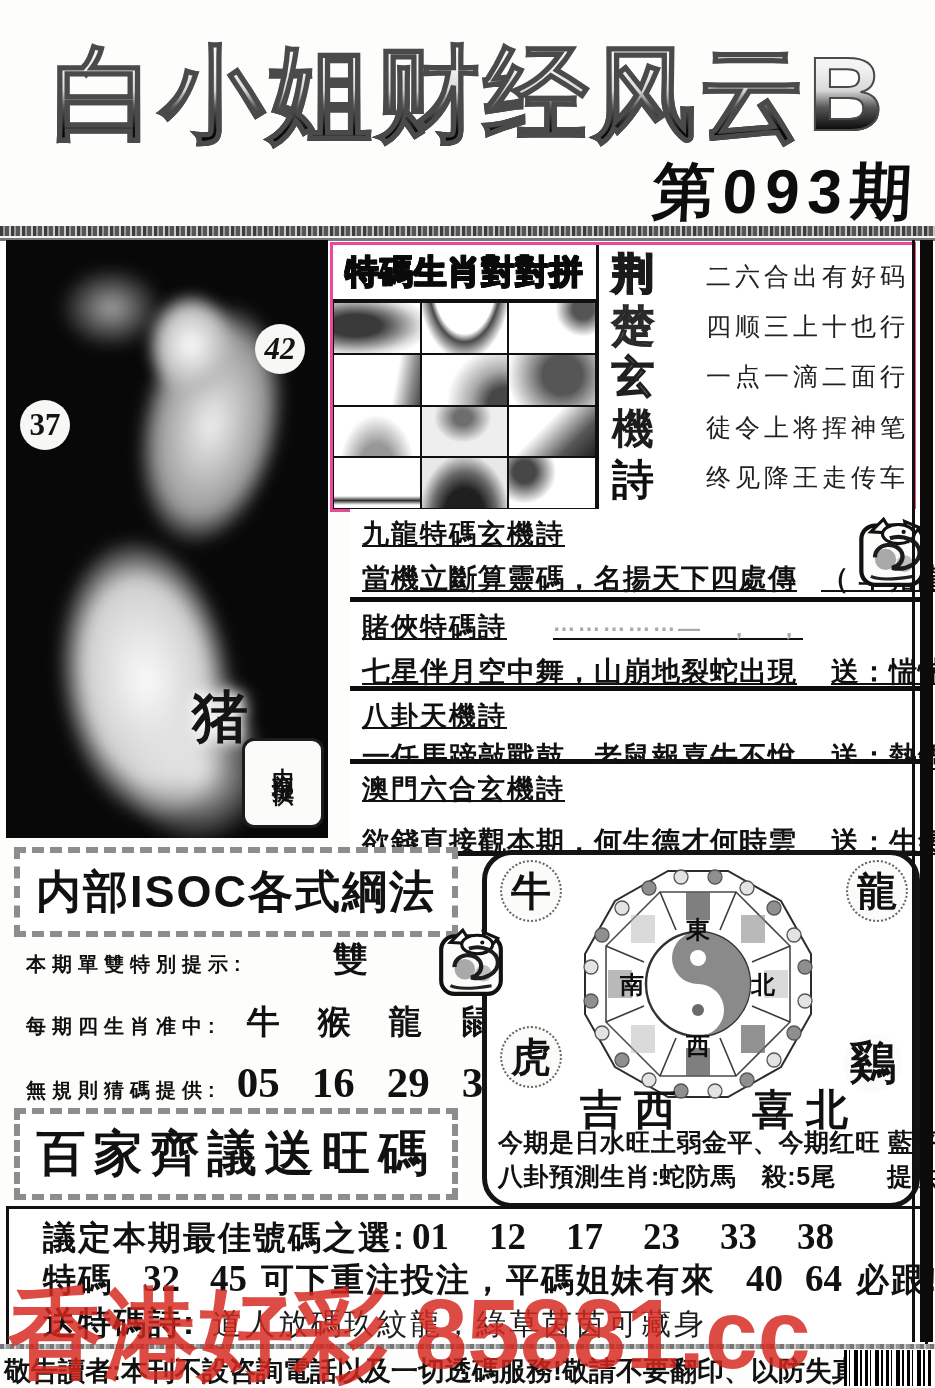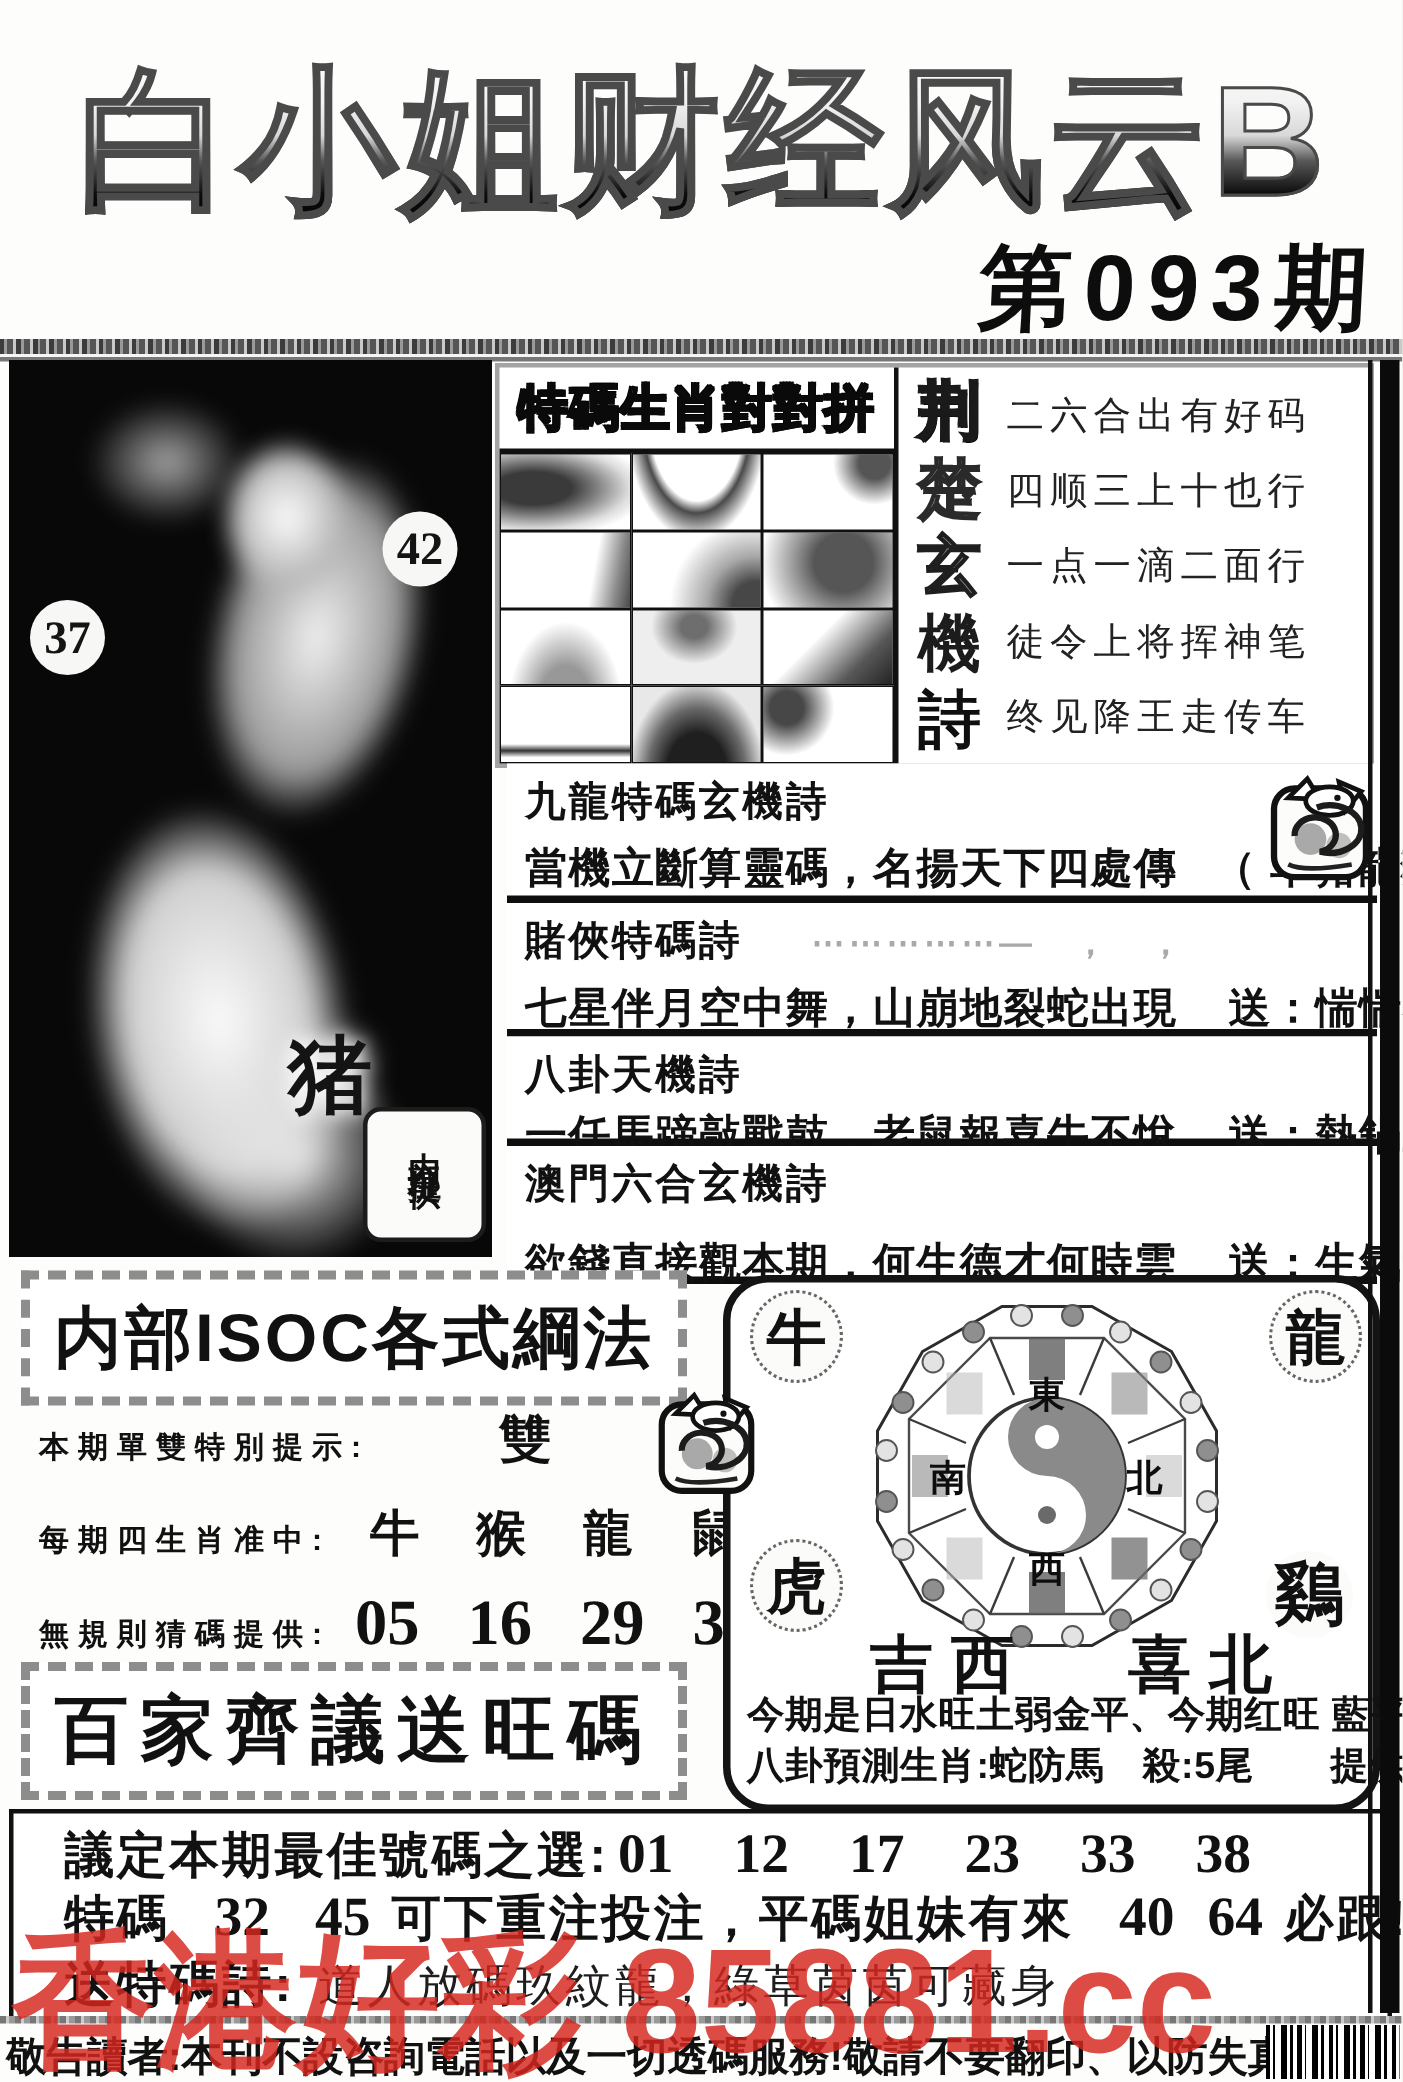--- a/index.html
+++ b/index.html
@@ -24,29 +24,29 @@
   .blob{position:absolute;filter:blur(7px);}
   .b-smoke{left:30px;top:8px;width:150px;height:120px;background:radial-gradient(closest-side,#cfcfcf,transparent 70%);opacity:.8;}
   .b-hair{left:110px;top:20px;width:190px;height:330px;background:radial-gradient(closest-side,#f0f0f0,#9a9a9a 55%,transparent 75%);transform:rotate(12deg);}
   .b-face{left:130px;top:40px;width:110px;height:130px;background:radial-gradient(closest-side,#ffffff,#bbb 60%,transparent 80%);}
   .b-body{left:30px;top:260px;width:220px;height:360px;background:radial-gradient(closest-side,#fafafa,#cfcfcf 55%,transparent 80%);transform:rotate(-8deg);}
   .b-leg{left:90px;top:430px;width:200px;height:200px;background:radial-gradient(closest-side,#e8e8e8,transparent 75%);}
   .num-badge{width:50px;height:50px;border-radius:50%;background:#f7f7f5;color:#141414;
     display:flex;align-items:center;justify-content:center;font-size:31px;font-weight:bold;
     font-family:"Liberation Serif",serif;}
   .badge-37{left:14px;top:160px;}
-  .badge-42{left:249px;top:101px;}
+  .badge-42{left:249px;top:84px;font-style:italic;}
   .pig-char{left:186px;top:440px;font-size:56px;font-weight:bold;color:#141414;
     text-shadow:0 0 12px #fff,0 0 20px #fff;font-family:"Liberation Serif",serif;}
   .provider{left:236px;top:498px;width:76px;height:84px;background:#fbfbf9;border:3px solid #1c1c1c;
     border-radius:12px;display:flex;align-items:center;justify-content:center;}
   .provider span{writing-mode:vertical-rl;font-size:22px;font-weight:bold;height:66px;line-height:36px;letter-spacing:6px;}
 
   
-  .tr-panel{left:330px;top:242px;width:580px;height:264px;border:3px solid #a3a3a3;display:flex;background:#fff;}
+  .tr-panel{left:330px;top:242px;width:580px;height:264px;border:3px solid #ec4899;display:flex;background:#fff;text-align:right;}
   .grid-side{width:263px;border-right:3px solid #101010;display:flex;flex-direction:column;}
   .pair-title{height:54px;border-bottom:3px solid #101010;display:flex;align-items:center;justify-content:center;
     font-size:33px;font-weight:bold;letter-spacing:1px;color:#fff;-webkit-text-stroke:1.6px #0a0a0a;
     text-shadow:1px 1px 0 #000,-1px -1px 0 #000,1px -1px 0 #000,-1px 1px 0 #000;}
   .pair-grid{flex:1;display:grid;grid-template-columns:repeat(3,1fr);grid-template-rows:repeat(4,1fr);}
   .cell{border:1.6px solid #101010;background:#fff;}
   .cell:nth-child(1){background:radial-gradient(ellipse at 25% 45%,#3a3a3a 0 28%,#7a7a7a 45%,#ddd 70%,#fff 85%);}
   .cell:nth-child(2){background:radial-gradient(ellipse at 50% -45%,#fff 52%,#4a4a4a 60%,#9a9a9a 68%,#fff 78%);}
   .cell:nth-child(3){background:radial-gradient(circle at 86% 12%,#555 0 12%,#fff 32%);}
   .cell:nth-child(4){background:linear-gradient(100deg,#fff 70%,#8a8a8a 88%,#4a4a4a 100%);}
@@ -63,21 +63,21 @@
   .v-title span{font-size:42px;font-weight:bold;line-height:1;}
   .vt1{color:#fff;-webkit-text-stroke:2px #1a1a1a;text-shadow:1px 1px 0 #000,-1px -1px 0 #000;}
   .vt2{color:#b3b3b3;-webkit-text-stroke:1.5px #2a2a2a;}
   .vt3{color:#8f8f8f;-webkit-text-stroke:1.5px #1f1f1f;}
   .vt4{color:#1c1c1c;}
   .vt5{color:#0f0f0f;}
   .poem-lines{flex:1;display:flex;flex-direction:column;justify-content:space-around;padding-left:12px;}
   .poem-line{font-size:25px;color:#222;letter-spacing:4px;white-space:nowrap;font-family:"Liberation Serif",serif;}
 
   
-  .sections{left:338px;top:509px;width:580px;}
+  .sections{left:350px;top:509px;width:580px;text-decoration:underline;}
   .section{border-bottom:5px solid #0e0e0e;padding:7px 10px 8px 12px;position:relative;background:#fff;}
   .sec-title{font-size:27px;font-weight:bold;letter-spacing:2px;}
   .sec-line{font-size:28px;font-weight:bold;letter-spacing:1px;margin-top:8px;white-space:nowrap;}
   .sec-hint{font-weight:bold;margin-left:24px;}
   .song{margin-left:34px;font-weight:bold;}
   .faded{color:#a9a9a9;font-size:22px;margin-left:46px;letter-spacing:3px;}
   .stamp-icon{position:absolute;}
 
   
   .isoc-h{left:14px;top:847px;width:432px;height:78px;border:6px dashed #8d8d8d;background:#fff;

